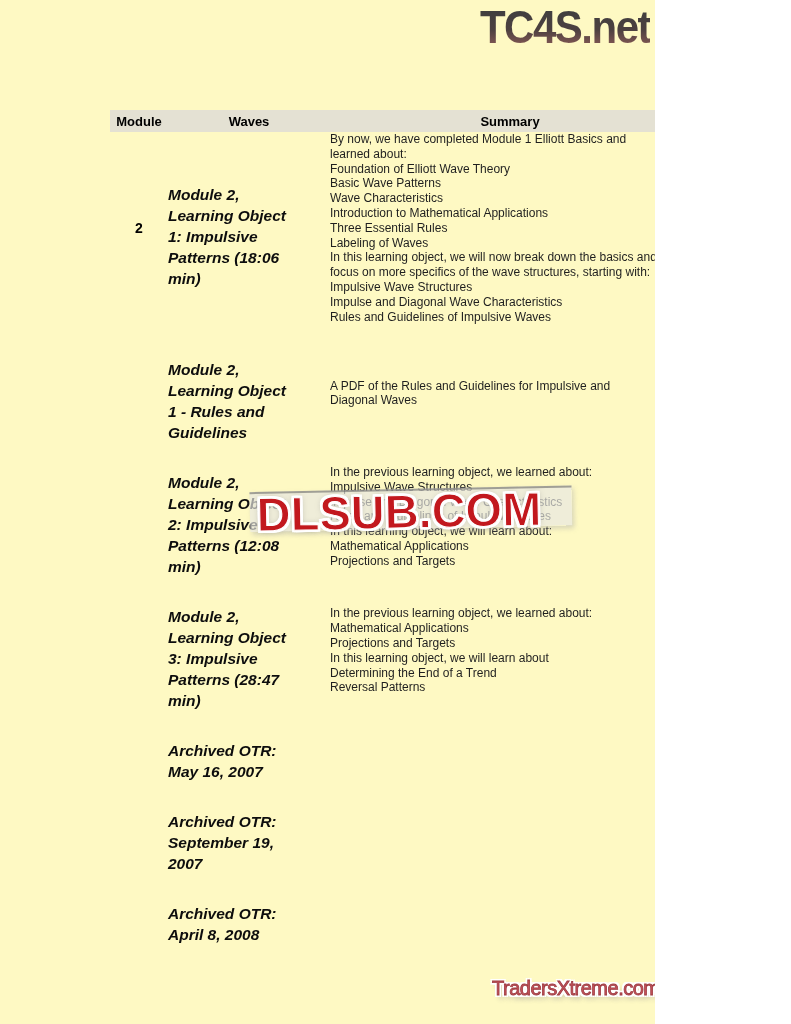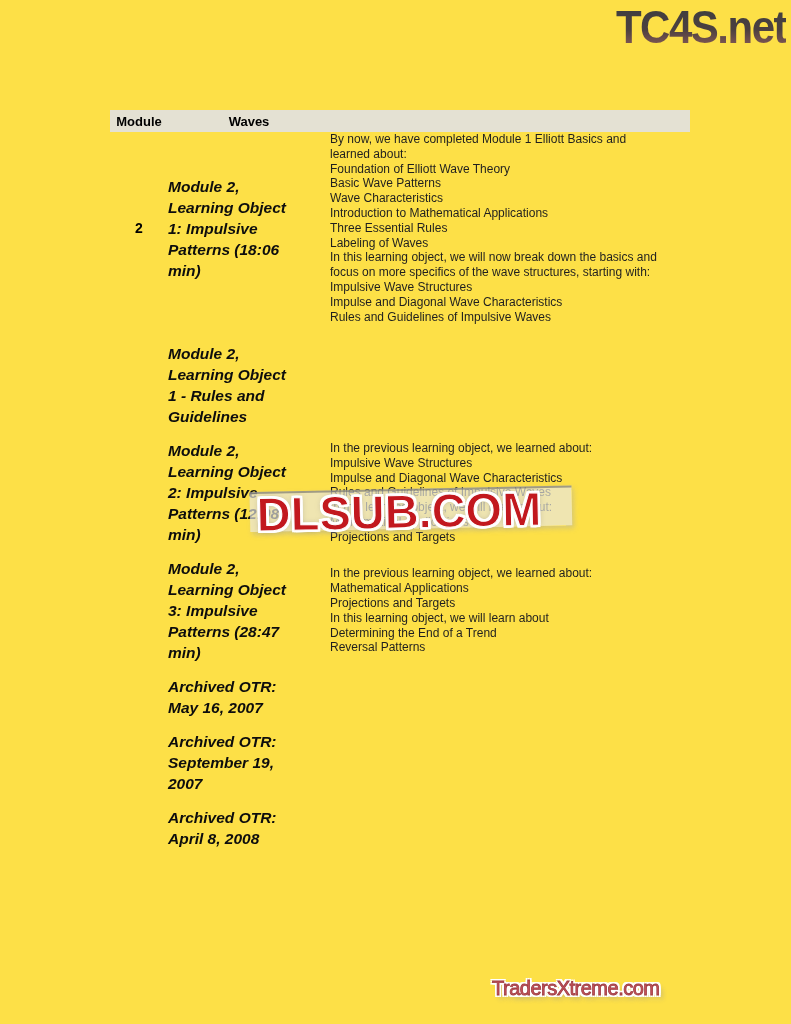--- a/index.html
+++ b/index.html
@@ -1,20 +1,20 @@
 <!DOCTYPE html>
 <html><head>
 <meta charset="utf-8">
 <style>
   html, body { margin: 0; padding: 0; background: #ffffff; }
   .page {
     position: relative;
-    width: 791px;
+    width: 655px;
     height: 1024px;
-    background: #fde047;
+    background: #fef9c3;
     font-family: "Liberation Sans", sans-serif;
     overflow: hidden;
     color: #000;
   }
 
   
   .wm-tc4s {
     position: absolute;
     top: 0px;
     right: 5px;
@@ -54,20 +54,21 @@
     font-weight: bold;
     font-size: 14px;
   }
   .cell-topic {
     font-weight: bold;
     font-style: italic;
     font-size: 15.5px;
     line-height: 21px;
     white-space: pre-line;
     color: #0d0d0d;
+    margin-top: 16px;
   }
   .cell-summary {
     font-size: 12px;
     line-height: 14.8px;
     white-space: pre-line;
     color: #1f1f1f;
     margin-right: -16px;
   }
 
   
@@ -125,20 +126,21 @@
 <body>
 
 <div class="page">
 
   <div class="wm-tc4s">TC4S.net</div>
 
   <div class="tbl">
     <div class="thead" style="background: rgb(228, 225, 211);">
       <span class="th">Module</span>
       <span class="th">Waves</span>
+      <span class="th">Summary</span>
     </div>
 
     <div class="row">
       <div class="cell-module">2</div>
       <div class="cell-topic">Module 2,
 Learning Object
 1: Impulsive
 Patterns (18:06
 min)</div>
       <div class="cell-summary">By now, we have completed Module 1 Elliott Basics and
@@ -155,20 +157,22 @@
 Impulse and Diagonal Wave Characteristics
 Rules and Guidelines of Impulsive Waves</div>
     </div>
 
     <div class="row">
       <div class="cell-module"></div>
       <div class="cell-topic">Module 2,
 Learning Object
 1 - Rules and
 Guidelines</div>
+      <div class="cell-summary">A PDF of the Rules and Guidelines for Impulsive and
+Diagonal Waves</div>
     </div>
 
     <div class="row">
       <div class="cell-module"></div>
       <div class="cell-topic">Module 2,
 Learning Object
 2: Impulsive
 Patterns (12:08
 min)</div>
       <div class="cell-summary">In the previous learning object, we learned about:

